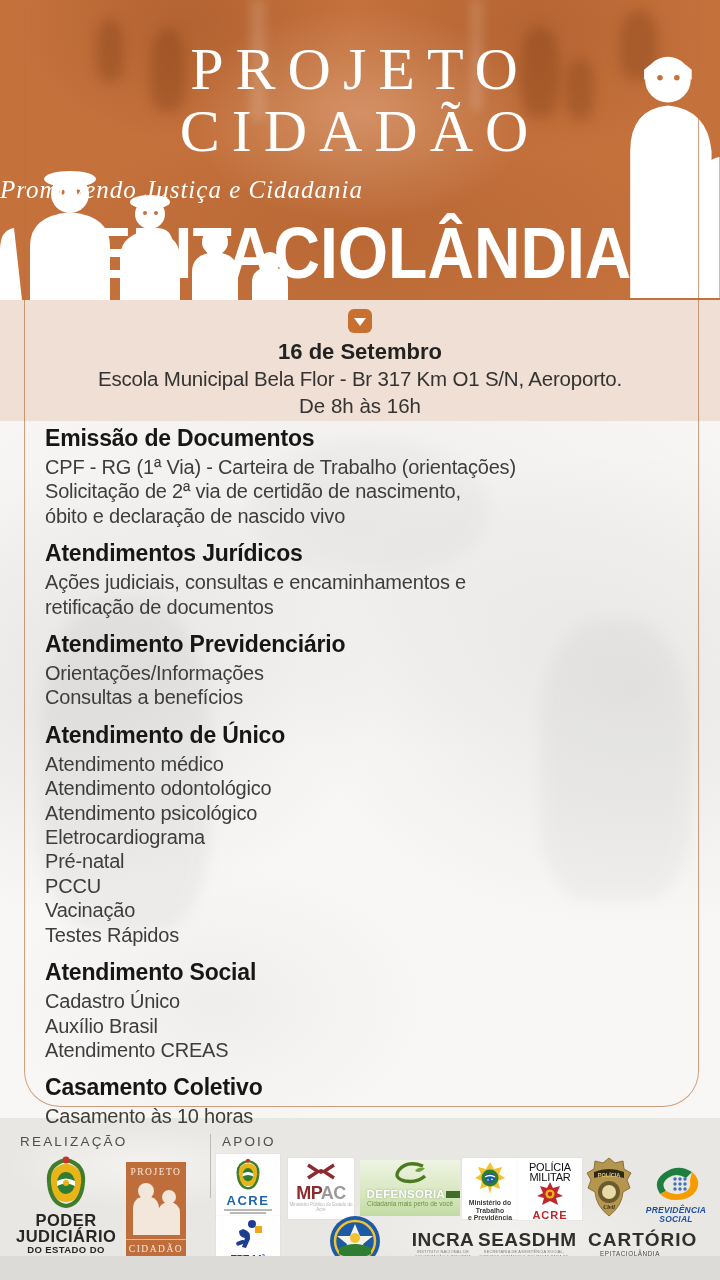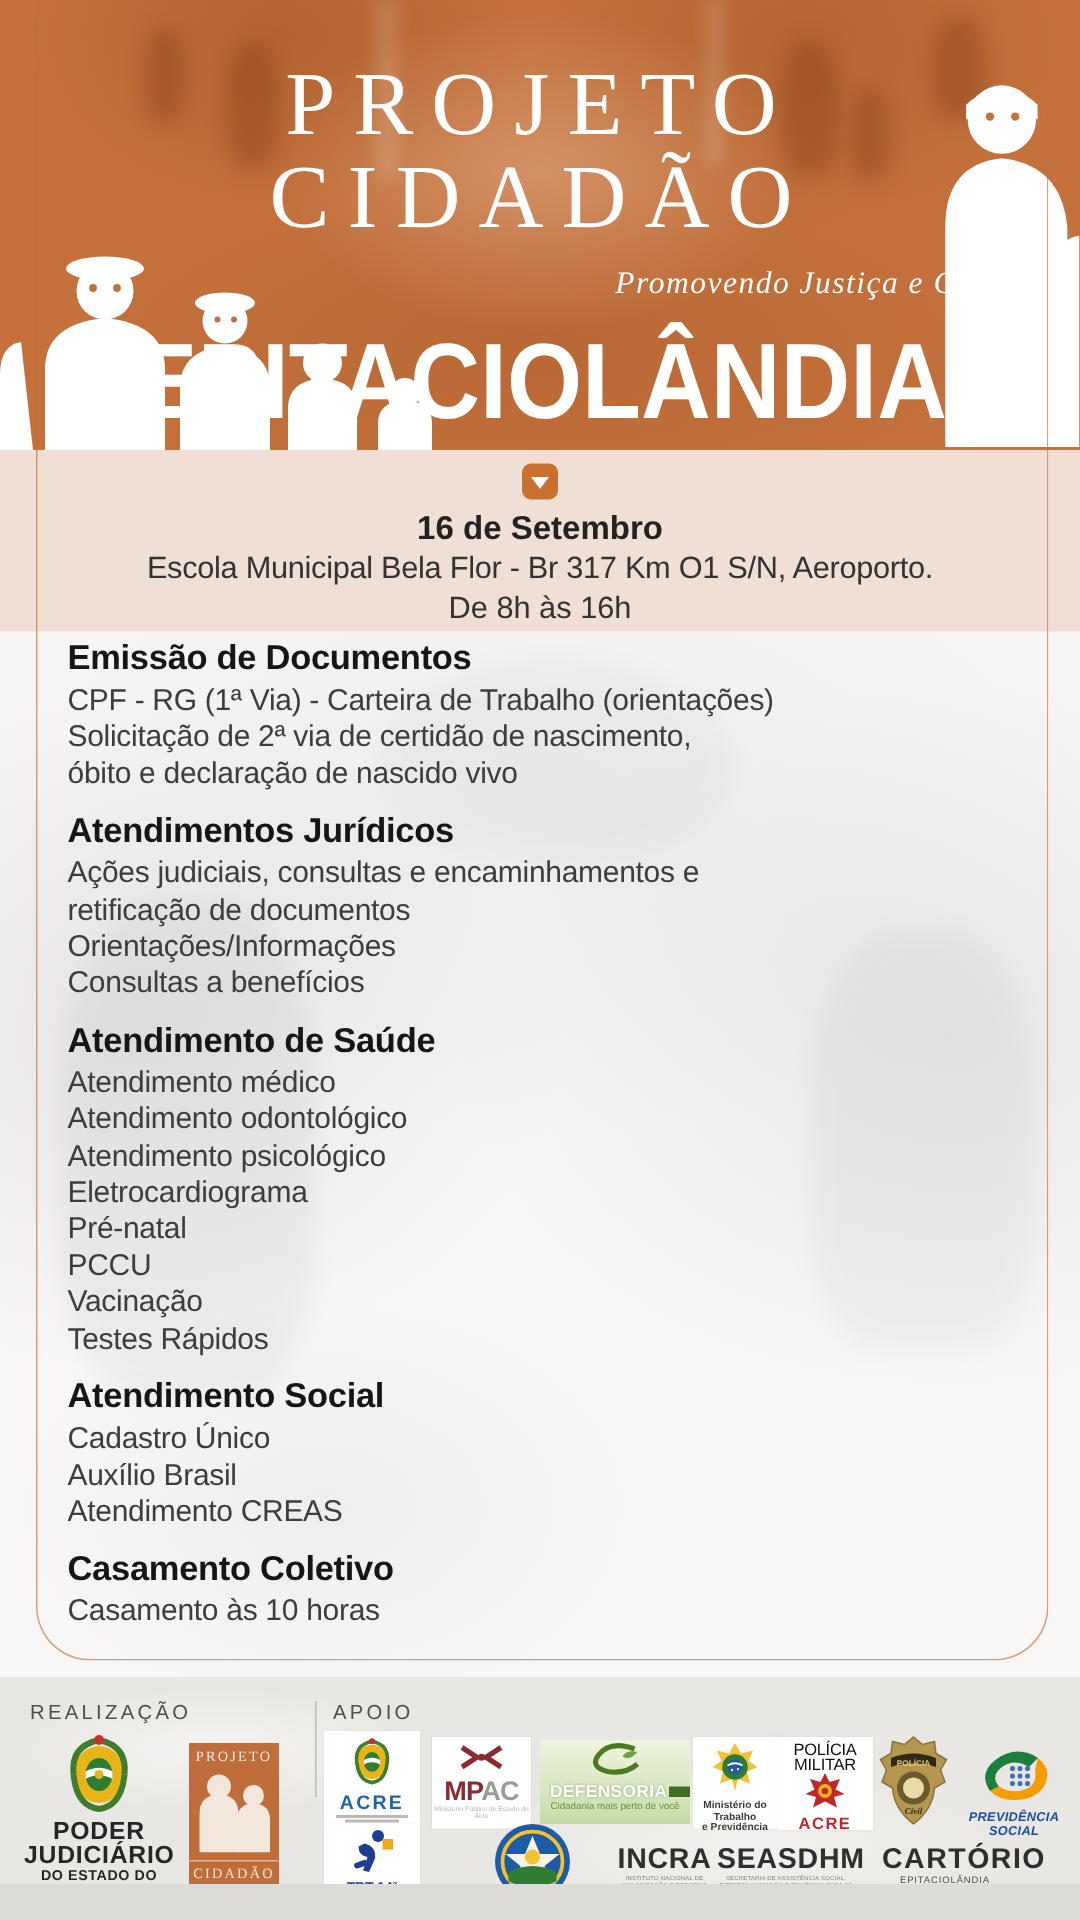--- a/index.html
+++ b/index.html
@@ -20,22 +20,22 @@
     background-image:
       radial-gradient(240px 150px at 50% 38%, rgba(255,236,220,.26), transparent 72%),
       radial-gradient(240px 170px at 26% 8%, rgba(137,66,22,.30), transparent 70%),
       radial-gradient(260px 180px at 74% 10%, rgba(137,66,22,.26), transparent 70%),
       radial-gradient(420px 160px at 50% 78%, rgba(146,72,27,.22), transparent 75%),
       linear-gradient(#c4713c,#c4713c);}
   .blob{position:absolute;background:rgba(122,56,18,.32);filter:blur(6px);border-radius:45% 45% 35% 35%;}
   .streak{position:absolute;top:0;background:rgba(255,255,255,.14);filter:blur(5px);}
   .h-title{position:absolute;top:38px;left:0;width:720px;text-align:center;color:#fff;
     font-family:"Liberation Serif",serif;font-weight:400;font-size:60px;line-height:62px;letter-spacing:12px;}
-  .h-sub{position:absolute;top:176px;left:0;width:720px;text-align:right;color:#fff;
-    font-family:"Liberation Serif",serif;font-style:italic;font-size:21px;letter-spacing:1px;}
+  .h-sub{position:absolute;top:176px;left:0;width:720px;text-align:left;color:#fff;
+    font-family:"Liberation Serif",serif;font-style:italic;font-size:25px;letter-spacing:1px;}
   .h-city{position:absolute;top:216px;left:0;width:720px;text-align:center;color:#fff;
     font-weight:bold;font-size:70px;line-height:76px;white-space:nowrap;
     transform:scaleX(.92) scaleY(1.02);transform-origin:50% 50%;letter-spacing:0;}
   .silL{position:absolute;left:0;bottom:0;}
   .silR{position:absolute;right:0;top:40px;}
 
   
   .dateband{position:absolute;top:300px;left:0;width:720px;height:121px;background:#efdfd4;}
   .arrow-chip{position:absolute;top:9px;left:348px;width:24px;height:24px;border-radius:6px;background:#c8702f;}
   .arrow-chip::after{content:"";position:absolute;left:6px;top:9px;border-left:6px solid transparent;
@@ -198,28 +198,29 @@
 
     <section class="svc">
       <h2 class="svc-title">Atendimentos Jurídicos</h2>
       <div class="svc-lines">
           <p>Ações judiciais, consultas e encaminhamentos e</p>
           <p>retificação de documentos</p>
         </div>
     </section>
 
     <section class="svc">
+      <h2 class="svc-title">Atendimento Previdenciário</h2>
       <div class="svc-lines">
           <p>Orientações/Informações</p>
           <p>Consultas a benefícios</p>
         </div>
     </section>
 
     <section class="svc">
-      <h2 class="svc-title">Atendimento de Saúde</h2>
+      <h2 class="svc-title">Atendimento de Único</h2>
       <div class="svc-lines">
           <p>Atendimento médico</p>
           <p>Atendimento odontológico</p>
           <p>Atendimento psicológico</p>
           <p>Eletrocardiograma</p>
           <p>Pré-natal</p>
           <p>PCCU</p>
           <p>Vacinação</p>
           <p>Testes Rápidos</p>
         </div>

